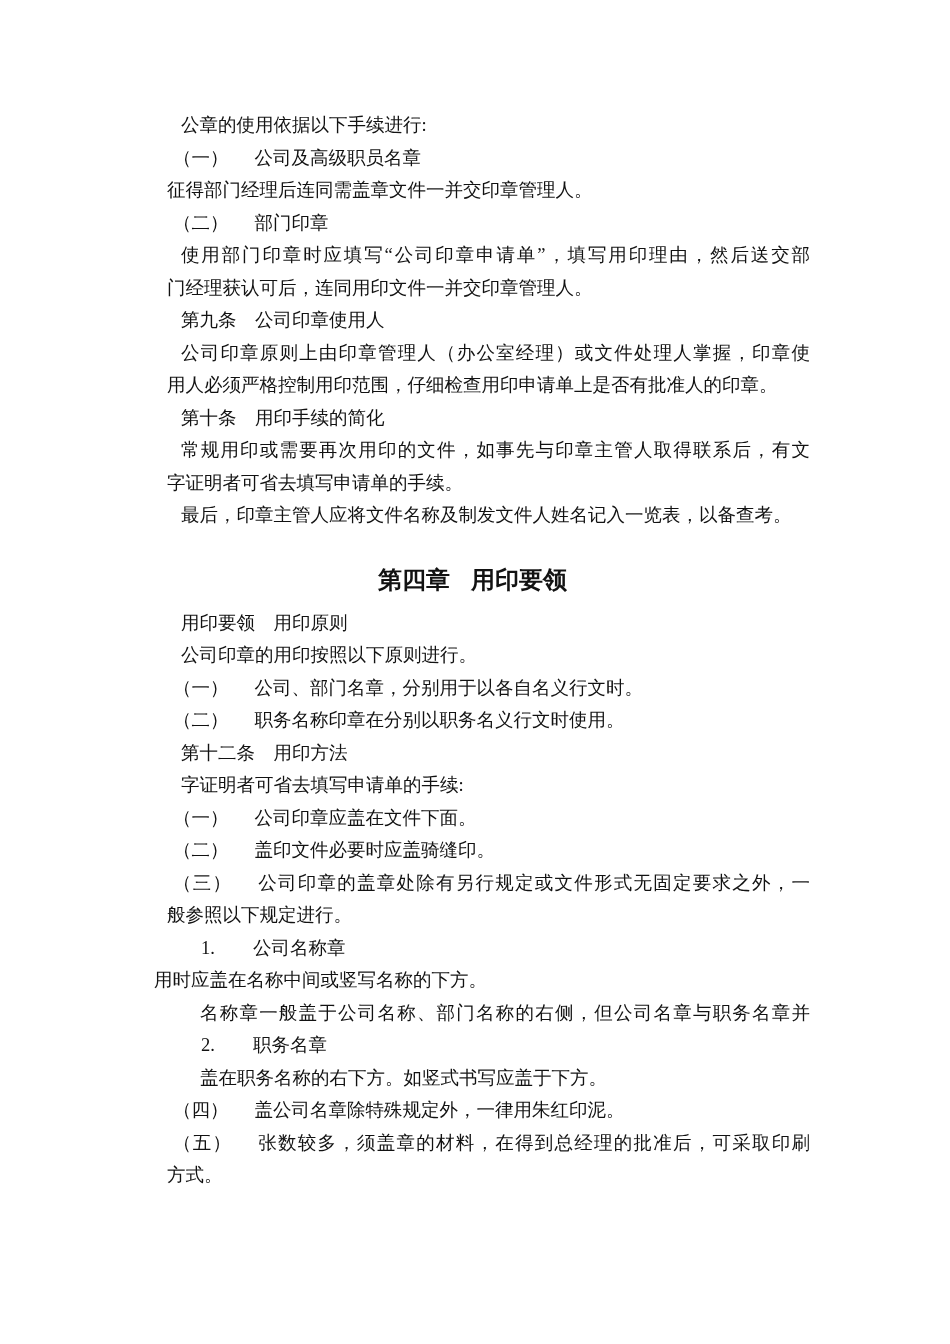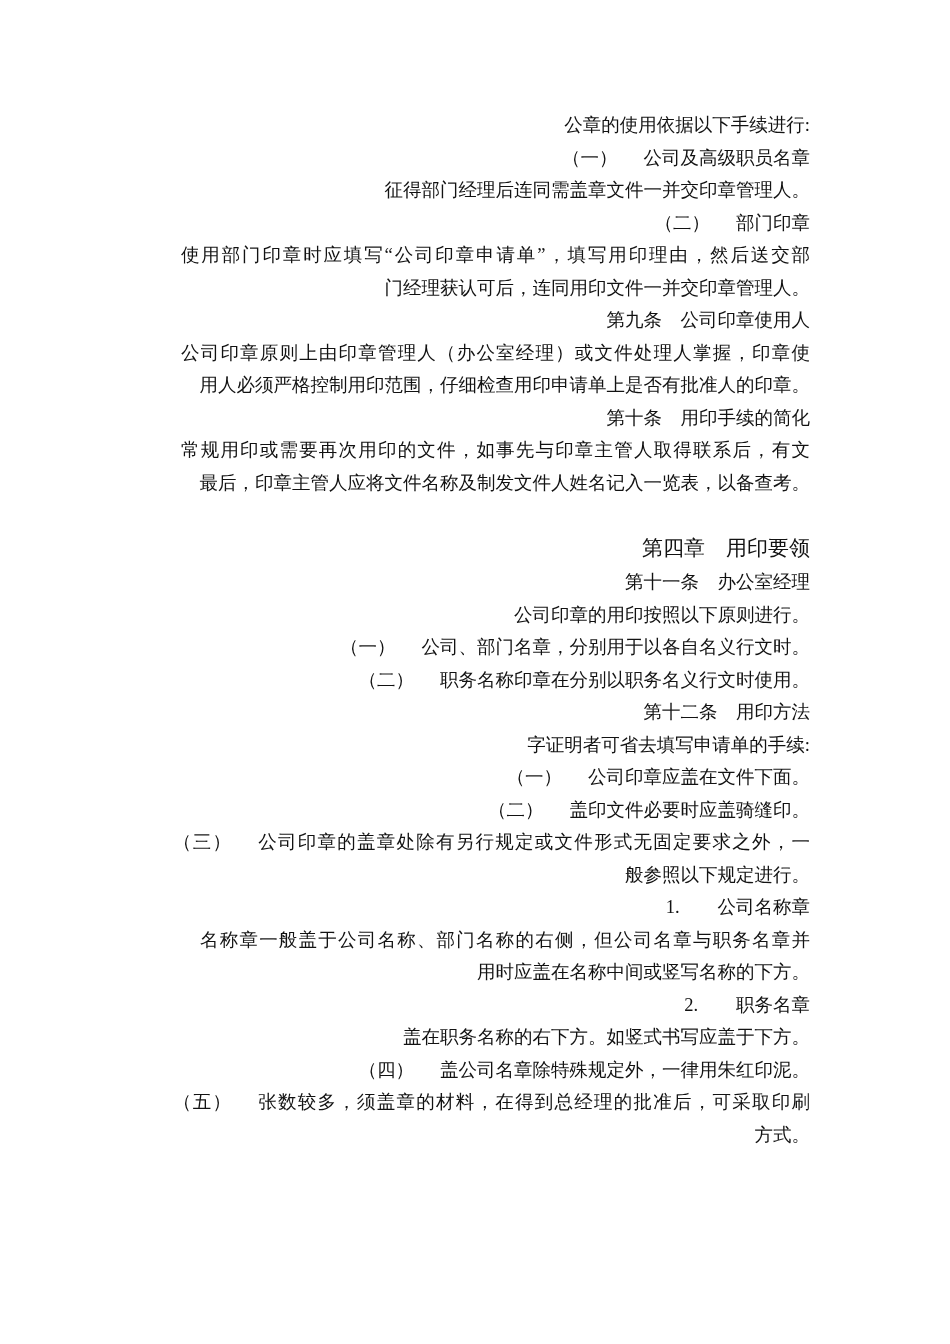--- a/index.html
+++ b/index.html
@@ -21,74 +21,75 @@
     top: 109px;
     width: 675px;
     color: #121212;
   }
   .line {
     height: 32.5px;
     line-height: 32.5px;
     font-size: 18.5px;
     letter-spacing: 0;
   }
-  .line.nowrapped { white-space: nowrap; text-align: right; }
+  .line.nowrapped { white-space: nowrap; }
   .line.full {
     text-align: justify;
     text-align-last: justify;
     white-space: normal;
   }
   .first { text-indent: 46px; }
-  .cont  { text-indent: 0; }
+  .cont  { text-indent: 0; margin-left: 32px; }
   .sub   { margin-left: 19px; }
   .item  { text-indent: 38px; }
   .item .item-text { margin-left: 26px; font-family: Liberation Serif, serif; }
   .num   { text-indent: 66px; }
   .num .item-text { margin-left: 38px; font-family: Liberation Mono, monospace; }
   .heading {
-    font-weight: normal;
-    font-size: 21px;
+    font-weight: bold;
+    font-size: 24px;
     text-align: center;
     text-indent: 0;
-    margin-bottom: 2px;
+    margin-bottom: 10px;
   }
   .heading .heading-title { margin-left: 21px; }
   .blank { }
 </style>
 </head>
 <body>
 
 <div class="page">
   <div class="text-block" id="text-block">
       <div class="line first nowrapped">公章的使用依据以下手续进行:</div>
       <div class="line item nowrapped"><span class="item-label">（一）</span><span class="item-text">公司及高级职员名章</span></div>
       <div class="line cont nowrapped">征得部门经理后连同需盖章文件一并交印章管理人。</div>
       <div class="line item nowrapped"><span class="item-label">（二）</span><span class="item-text">部门印章</span></div>
       <div class="line first full">使用部门印章时应填写“公司印章申请单”，填写用印理由，然后送交部</div>
       <div class="line cont nowrapped">门经理获认可后，连同用印文件一并交印章管理人。</div>
       <div class="line first nowrapped">第九条　公司印章使用人</div>
       <div class="line first full">公司印章原则上由印章管理人（办公室经理）或文件处理人掌握，印章使</div>
       <div class="line cont nowrapped">用人必须严格控制用印范围，仔细检查用印申请单上是否有批准人的印章。</div>
       <div class="line first nowrapped">第十条　用印手续的简化</div>
       <div class="line first full">常规用印或需要再次用印的文件，如事先与印章主管人取得联系后，有文</div>
+      <div class="line cont nowrapped">字证明者可省去填写申请单的手续。</div>
       <div class="line first nowrapped">最后，印章主管人应将文件名称及制发文件人姓名记入一览表，以备查考。</div>
       <div class="line blank nowrapped"></div>
       <div class="line heading nowrapped"><span class="heading-label">第四章</span><span class="heading-title">用印要领</span></div>
-      <div class="line first nowrapped">第十一条　办公室经理</div>
+      <div class="line first nowrapped">用印要领　用印原则</div>
       <div class="line first nowrapped">公司印章的用印按照以下原则进行。</div>
       <div class="line item nowrapped"><span class="item-label">（一）</span><span class="item-text">公司、部门名章，分别用于以各自名义行文时。</span></div>
       <div class="line item nowrapped"><span class="item-label">（二）</span><span class="item-text">职务名称印章在分别以职务名义行文时使用。</span></div>
       <div class="line first nowrapped">第十二条　用印方法</div>
       <div class="line first nowrapped">字证明者可省去填写申请单的手续:</div>
       <div class="line item nowrapped"><span class="item-label">（一）</span><span class="item-text">公司印章应盖在文件下面。</span></div>
       <div class="line item nowrapped"><span class="item-label">（二）</span><span class="item-text">盖印文件必要时应盖骑缝印。</span></div>
       <div class="line item full"><span class="item-label">（三）</span><span class="item-text">公司印章的盖章处除有另行规定或文件形式无固定要求之外，一</span></div>
       <div class="line cont nowrapped">般参照以下规定进行。</div>
       <div class="line num nowrapped"><span class="item-label">1.</span><span class="item-text">公司名称章</span></div>
+      <div class="line cont sub nowrapped">用时应盖在名称中间或竖写名称的下方。</div>
       <div class="line first sub full">名称章一般盖于公司名称、部门名称的右侧，但公司名章与职务名章并</div>
-      <div class="line cont sub nowrapped">用时应盖在名称中间或竖写名称的下方。</div>
       <div class="line num nowrapped"><span class="item-label">2.</span><span class="item-text">职务名章</span></div>
       <div class="line first sub nowrapped">盖在职务名称的右下方。如竖式书写应盖于下方。</div>
       <div class="line item nowrapped"><span class="item-label">（四）</span><span class="item-text">盖公司名章除特殊规定外，一律用朱红印泥。</span></div>
       <div class="line item full"><span class="item-label">（五）</span><span class="item-text">张数较多，须盖章的材料，在得到总经理的批准后，可采取印刷</span></div>
       <div class="line cont nowrapped">方式。</div>
     </div>
 </div>
 
 </body></html>

